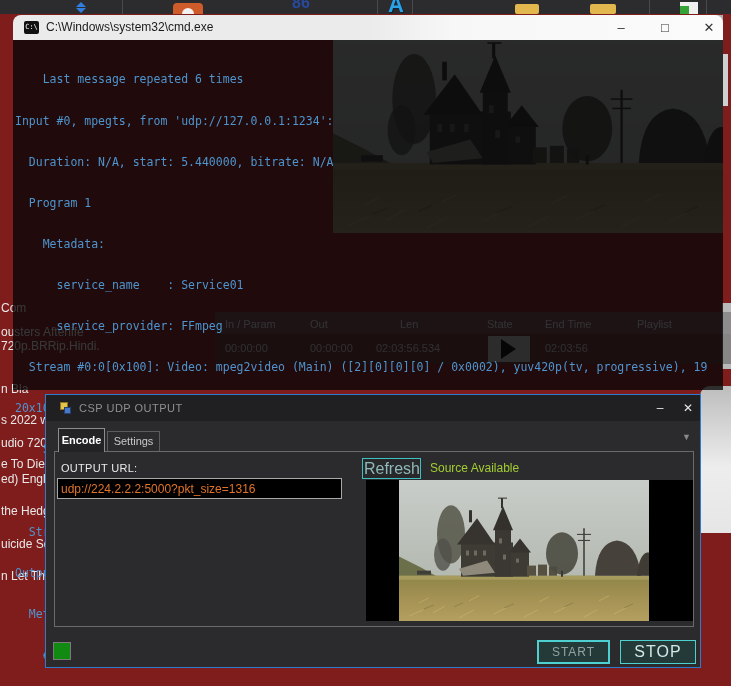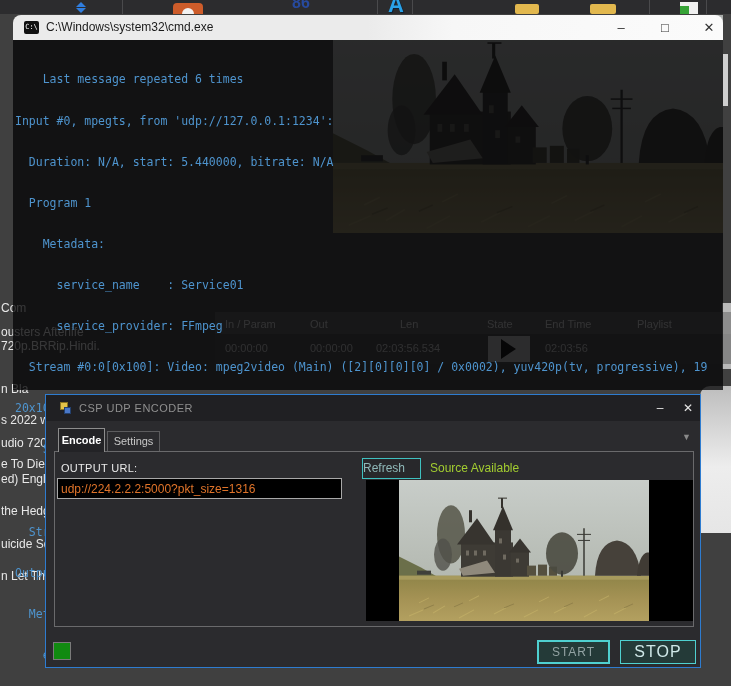--- a/index.html
+++ b/index.html
@@ -1,17 +1,17 @@
 <!DOCTYPE html>
 <html><head>
 <meta charset="utf-8">
 <style>
   * { margin:0; padding:0; box-sizing:border-box; }
   html,body { width:731px; height:686px; overflow:hidden; background:#141415; }
-  #screen { position:relative; width:731px; height:686px; background:#404040;
+  #screen { position:relative; width:731px; height:686px; background:#7f1d1d;
             font-family:"Liberation Sans", sans-serif; }
   .abs { position:absolute; }
 
   
   .toolbar { left:0; top:0; width:731px; height:14px; background:#2c2c2e; overflow:hidden; }
   .tb-sep { position:absolute; top:0; width:1px; height:14px; background:#4a4a4c; }
   .tri-up { width:0; height:0; border-left:5px solid transparent; border-right:5px solid transparent; border-bottom:5px solid #2f7ee0; }
   .tri-dn { width:0; height:0; border-left:5px solid transparent; border-right:5px solid transparent; border-top:5px solid #2f7ee0; margin-top:1px; }
 
   
@@ -70,21 +70,21 @@
   .tab-idle { left:61px; top:36px; width:53px; height:20px; line-height:19px; background:#2b2b2e;
     border:1px solid #5c5c5e; border-bottom:none; color:#c8c8c8;text-align:center; }
   .dlg-dropdown { position:absolute; left:636px; top:37px; font-size:9px; color:#8a8a8a; }
   .tab-panel { position:absolute; left:8px; top:56px; width:640px; height:176px;
                border:1px solid #6a6a6c; }
   .out-label { position:absolute; left:15px; top:67px; font-size:11px; color:#eaeaea; letter-spacing:.3px; }
   .url-input { position:absolute; left:11px; top:83px; width:285px; height:21px; background:#000;
     border:1px solid #a8a8a8; color:#e0742a; font-size:12px; font-family:"Liberation Sans",sans-serif;
     padding:0 3px; }
   .refresh-btn { position:absolute; left:316px; top:63px; width:59px; height:21px; background:#28282b;
-    border:1px solid #3fc0c0; color:#8fb8b8; font-size:12px; text-align:left; line-height:19px; }
+    border:1px solid #3fc0c0; color:#8fb8b8; font-size:16px; text-align:right; line-height:19px; }
   .src-status { position:absolute; left:384px; top:66px; font-size:12px; color:#a2cc30; }
   .preview { position:absolute; left:320px; top:85px; width:327px; height:141px; background:#000; overflow:hidden; }
   .preview svg { position:absolute; left:33px; top:0; width:250px; height:141px; }
   .ind-green { position:absolute; left:7px; top:247px; width:18px; height:18px; background:#118a11;
                border:1px solid #7a7a7a; }
   .btn-start { position:absolute; left:491px; top:245px; width:73px; height:24px; background:#243a38;
     border:2px solid #4fd0d0; color:#93a3a3; font-size:12px; text-align:center; line-height:20px; letter-spacing:1px; }
   .btn-stop { position:absolute; left:574px; top:245px; width:76px; height:24px; background:#243a38;
     border:1px solid #4fd0d0; color:#cfe8e8; font-size:16px; text-align:center; line-height:22px; letter-spacing:1px; }
 </style>
@@ -263,21 +263,21 @@
       <span class="cmd-btn" style="left:676px;">✕</span>
     </div>
   </div>
 
   <div class="abs dialog">
     <div class="dlg-titlebar">
       <div class="dlg-icon">
         <div class="sq1"></div>
           <div class="sq2"></div>
       </div>
-      <span class="dlg-title">CSP UDP ENCODER</span>
+      <span class="dlg-title">CSP UDP OUTPUT</span>
       <span class="dlg-btn" style="left:600px;">–</span>
       <span class="dlg-btn" style="left:628px;">✕</span>
     </div>
 
     <div class="tab tab-active">Encode</div>
     <div class="tab tab-idle">Settings</div>
     <span class="dlg-dropdown">▼</span>
 
     <div class="tab-panel"></div>
 

